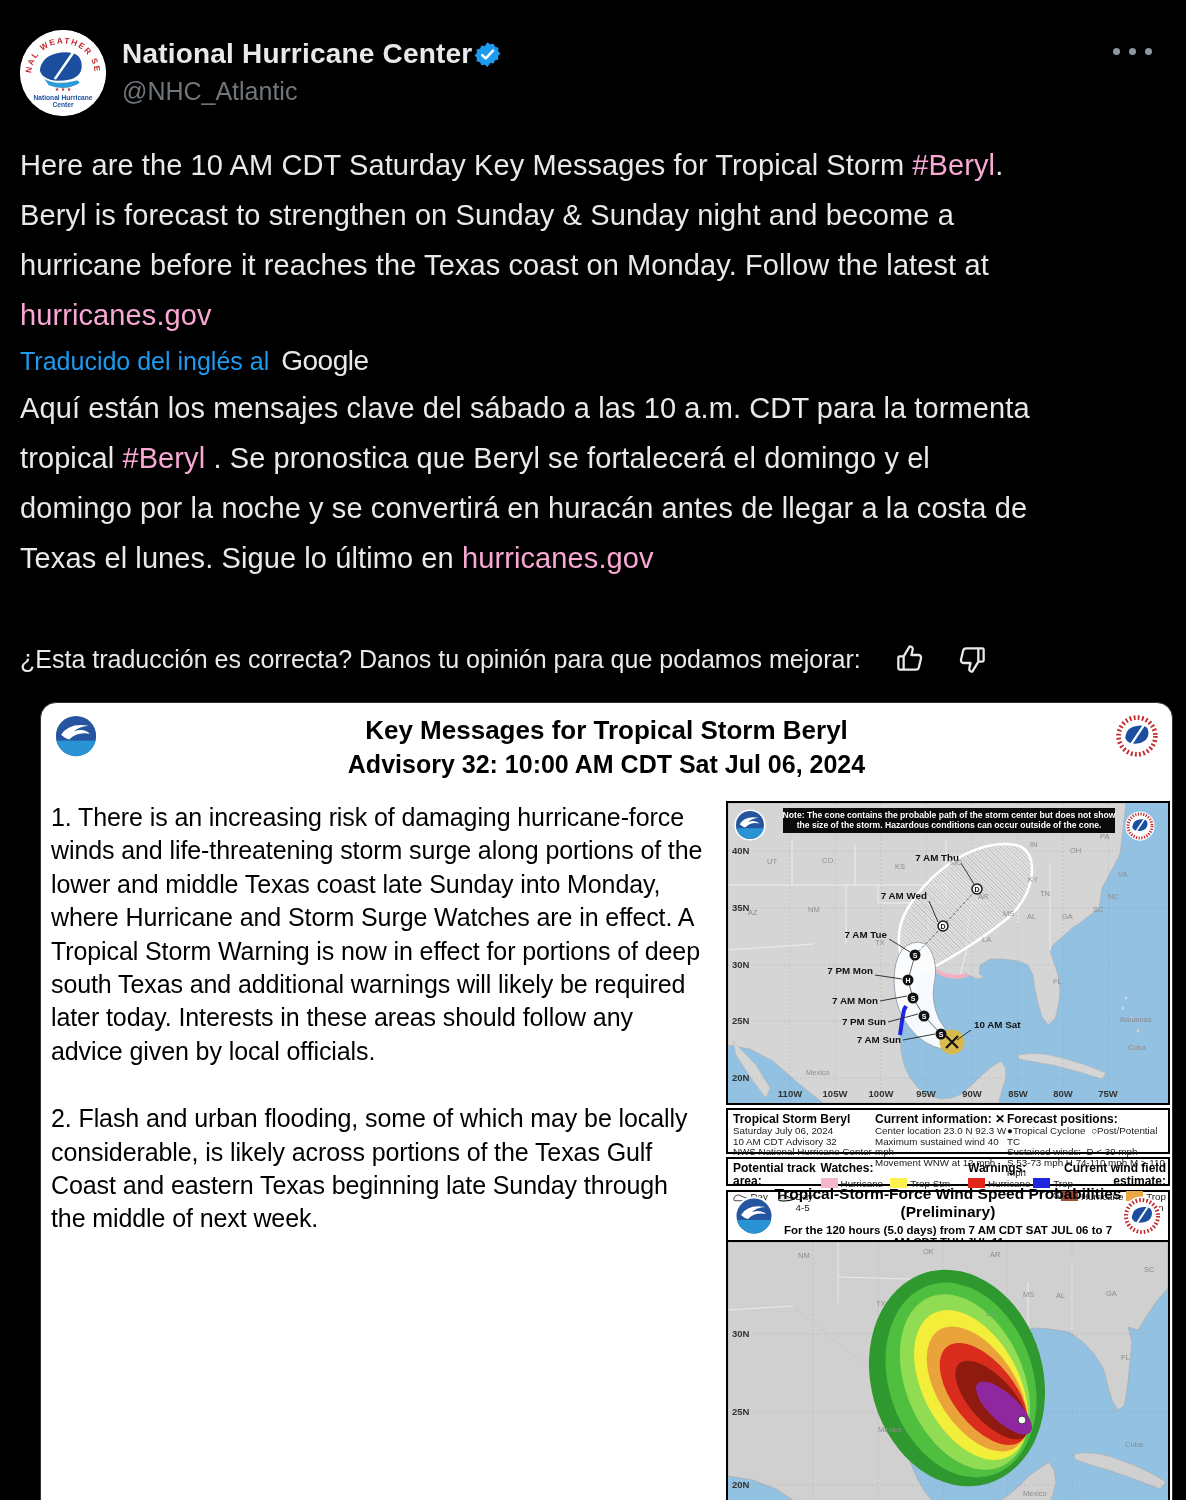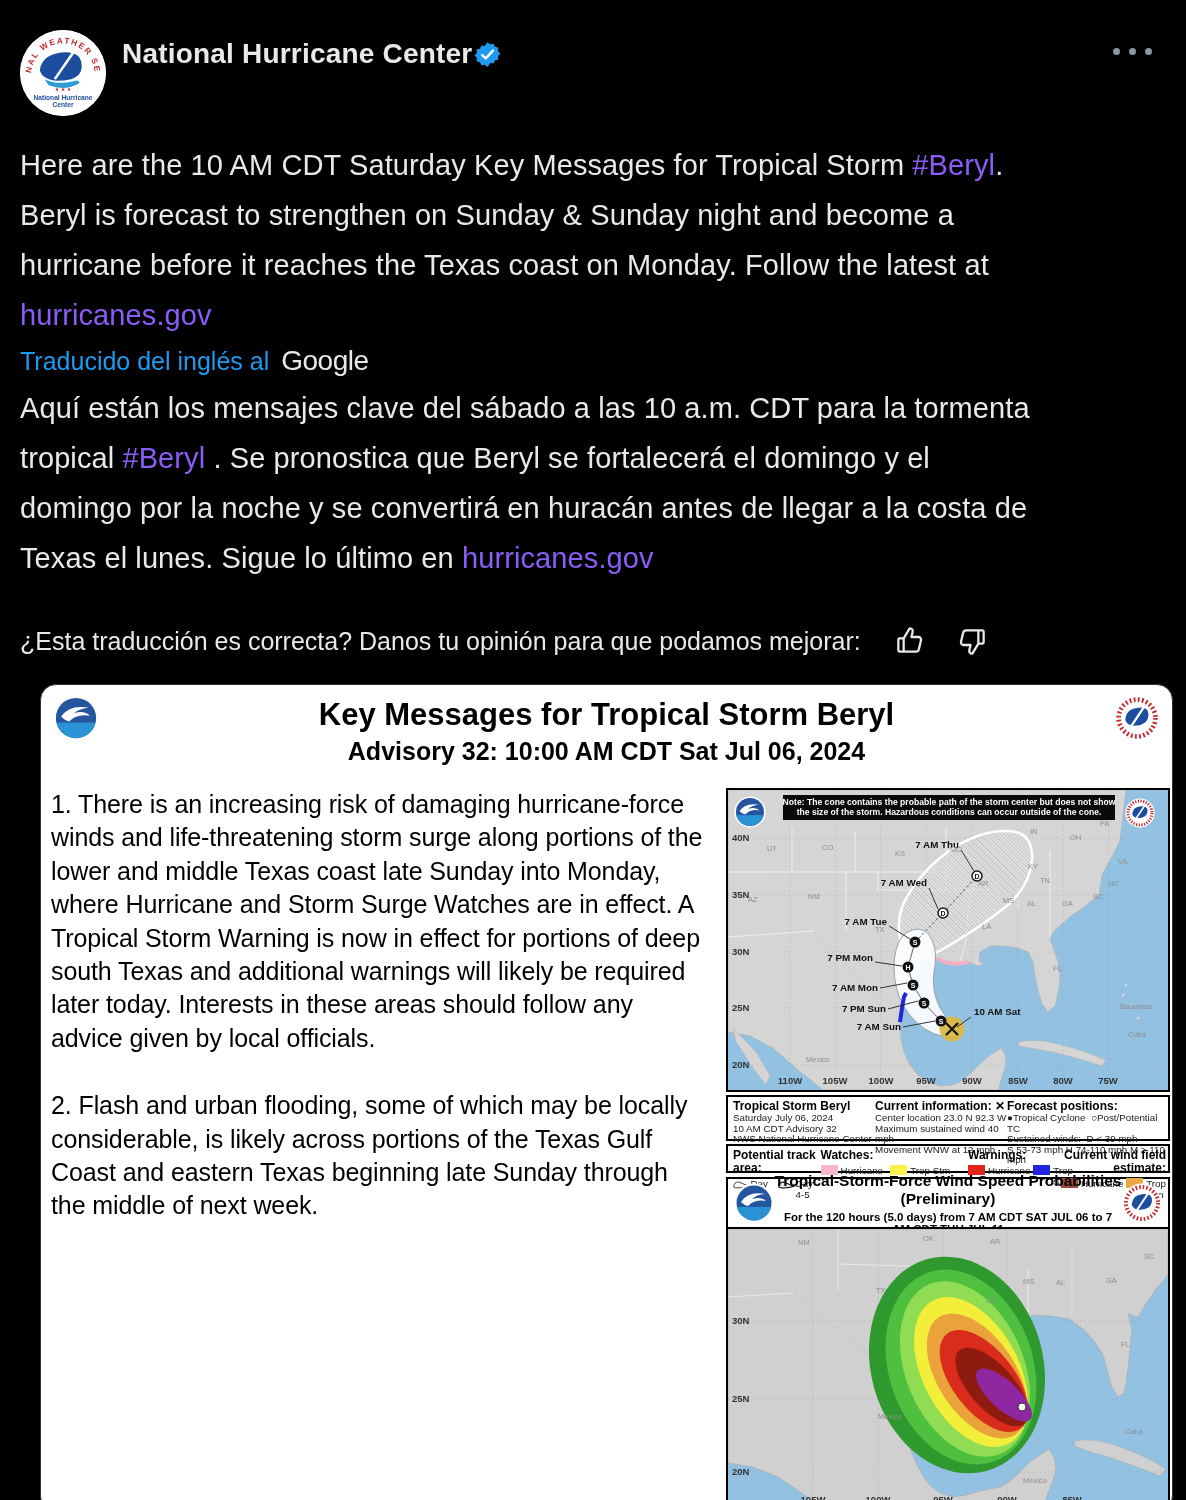--- a/index.html
+++ b/index.html
@@ -9,32 +9,32 @@
   .hdr{display:flex;align-items:flex-start}
   .avatar{width:86px;height:86px;border-radius:50%;overflow:hidden;background:#fff;flex:none}
   .meta{margin-left:16px;padding-top:8px}
   .nrow{display:flex;align-items:center;gap:2px}
   .nm{font-size:28px;font-weight:700;color:#e7e9ea;letter-spacing:.2px}
   .hd{font-size:25px;color:#71767b;margin-top:7px}
   .more{position:absolute;top:48px;right:34px;display:flex;gap:9px;cursor:pointer}
   .more i{width:7px;height:7px;border-radius:50%;background:#8b98a5;display:block}
   .txt,.es{font-size:29px;line-height:50px;color:#e7e9ea;width:1015px;letter-spacing:.1px}
   .txt{margin-top:24px}
-  .txt a,.es a{color:#8b5cf6;text-decoration:none}
+  .txt a,.es a{color:#f9a8d4;text-decoration:none}
   .trans{margin-top:5px;font-size:25px;display:flex;align-items:center;gap:12px}
   .trans a{color:#1d9bf0;text-decoration:none}
   .glogo{color:#e7e9ea;font-size:28px;font-weight:500;letter-spacing:-.5px}
   .es{margin-top:6px}
-  .fb{margin-top:42px;display:flex;align-items:center;font-size:25px;color:#e7e9ea;gap:32px}
+  .fb{margin-top:60px;display:flex;align-items:center;font-size:25px;color:#e7e9ea;gap:32px}
   .fb svg{flex:none;cursor:pointer}
   
   .card{margin:27px 0 0 20px;width:1133px;background:#fff;border-radius:16px;
         border:1px solid #2f3336;overflow:hidden;box-sizing:border-box;color:#000}
   .ch{position:relative;padding-top:12px}
-  .ct{text-align:center;font-size:31px;font-weight:700}
+  .ct{text-align:center;font-size:26px;font-weight:700}
   .cs{text-align:center;font-size:25px;font-weight:700;margin-top:4px}
   .logoL{position:absolute;left:12px;top:10px}
   .logoR{position:absolute;right:12px;top:10px}
   .cb{display:flex;justify-content:space-between;padding:22px 2px 0 10px}
   .msgs{width:655px;font-size:25px;line-height:33.4px;letter-spacing:-.1px}
   .msgs p{margin:0 0 34px}
   .mapcol{width:444px;flex:none}
   .m1,.m2s{border:2px solid #000}
   svg{display:block}
   .lg1{border:2px solid #000;margin-top:3px;display:flex;height:46px;box-sizing:border-box;padding:3px 0 0 5px}
@@ -107,20 +107,21 @@
       </svg>
     </div>
     <div class="meta">
       <div class="nrow">
         <span class="nm">National Hurricane Center</span>
         <svg width="27" height="27" viewBox="-1 -1 24 24">
           <path d="M11 0l2.4 1.9 3-.5 1.3 2.8 3 .8-.3 3.1 2.2 2.1-2.2 2.1.3 3.1-3 .8-1.3 2.8-3-.5L11 22l-2.4-1.9-3 .5-1.3-2.8-3-.8.3-3.1-2.2-2.1 2.2-2.1-.3-3.1 3-.8 1.3-2.8 3 .5z" fill="#1d9bf0"></path>
           <path d="M6.3 11.5 l3.1 3 l6.5-7" stroke="#fff" stroke-width="2.2" fill="none" stroke-linecap="round" stroke-linejoin="round"></path>
         </svg>
       </div>
+      <div class="hd">@NHC_Atlantic</div>
     </div>
   </div>
   <div class="more">
       <i></i>
       <i></i>
       <i></i>
     </div>
 
   <div class="txt"><span>Here are the 10 AM CDT Saturday Key Messages for Tropical Storm </span><a href="#">#Beryl</a><span>.  Beryl is forecast to strengthen on Sunday &amp; Sunday night and become a hurricane before it reaches the Texas coast on Monday. Follow the latest at </span><a href="#">hurricanes.gov</a></div>
 

